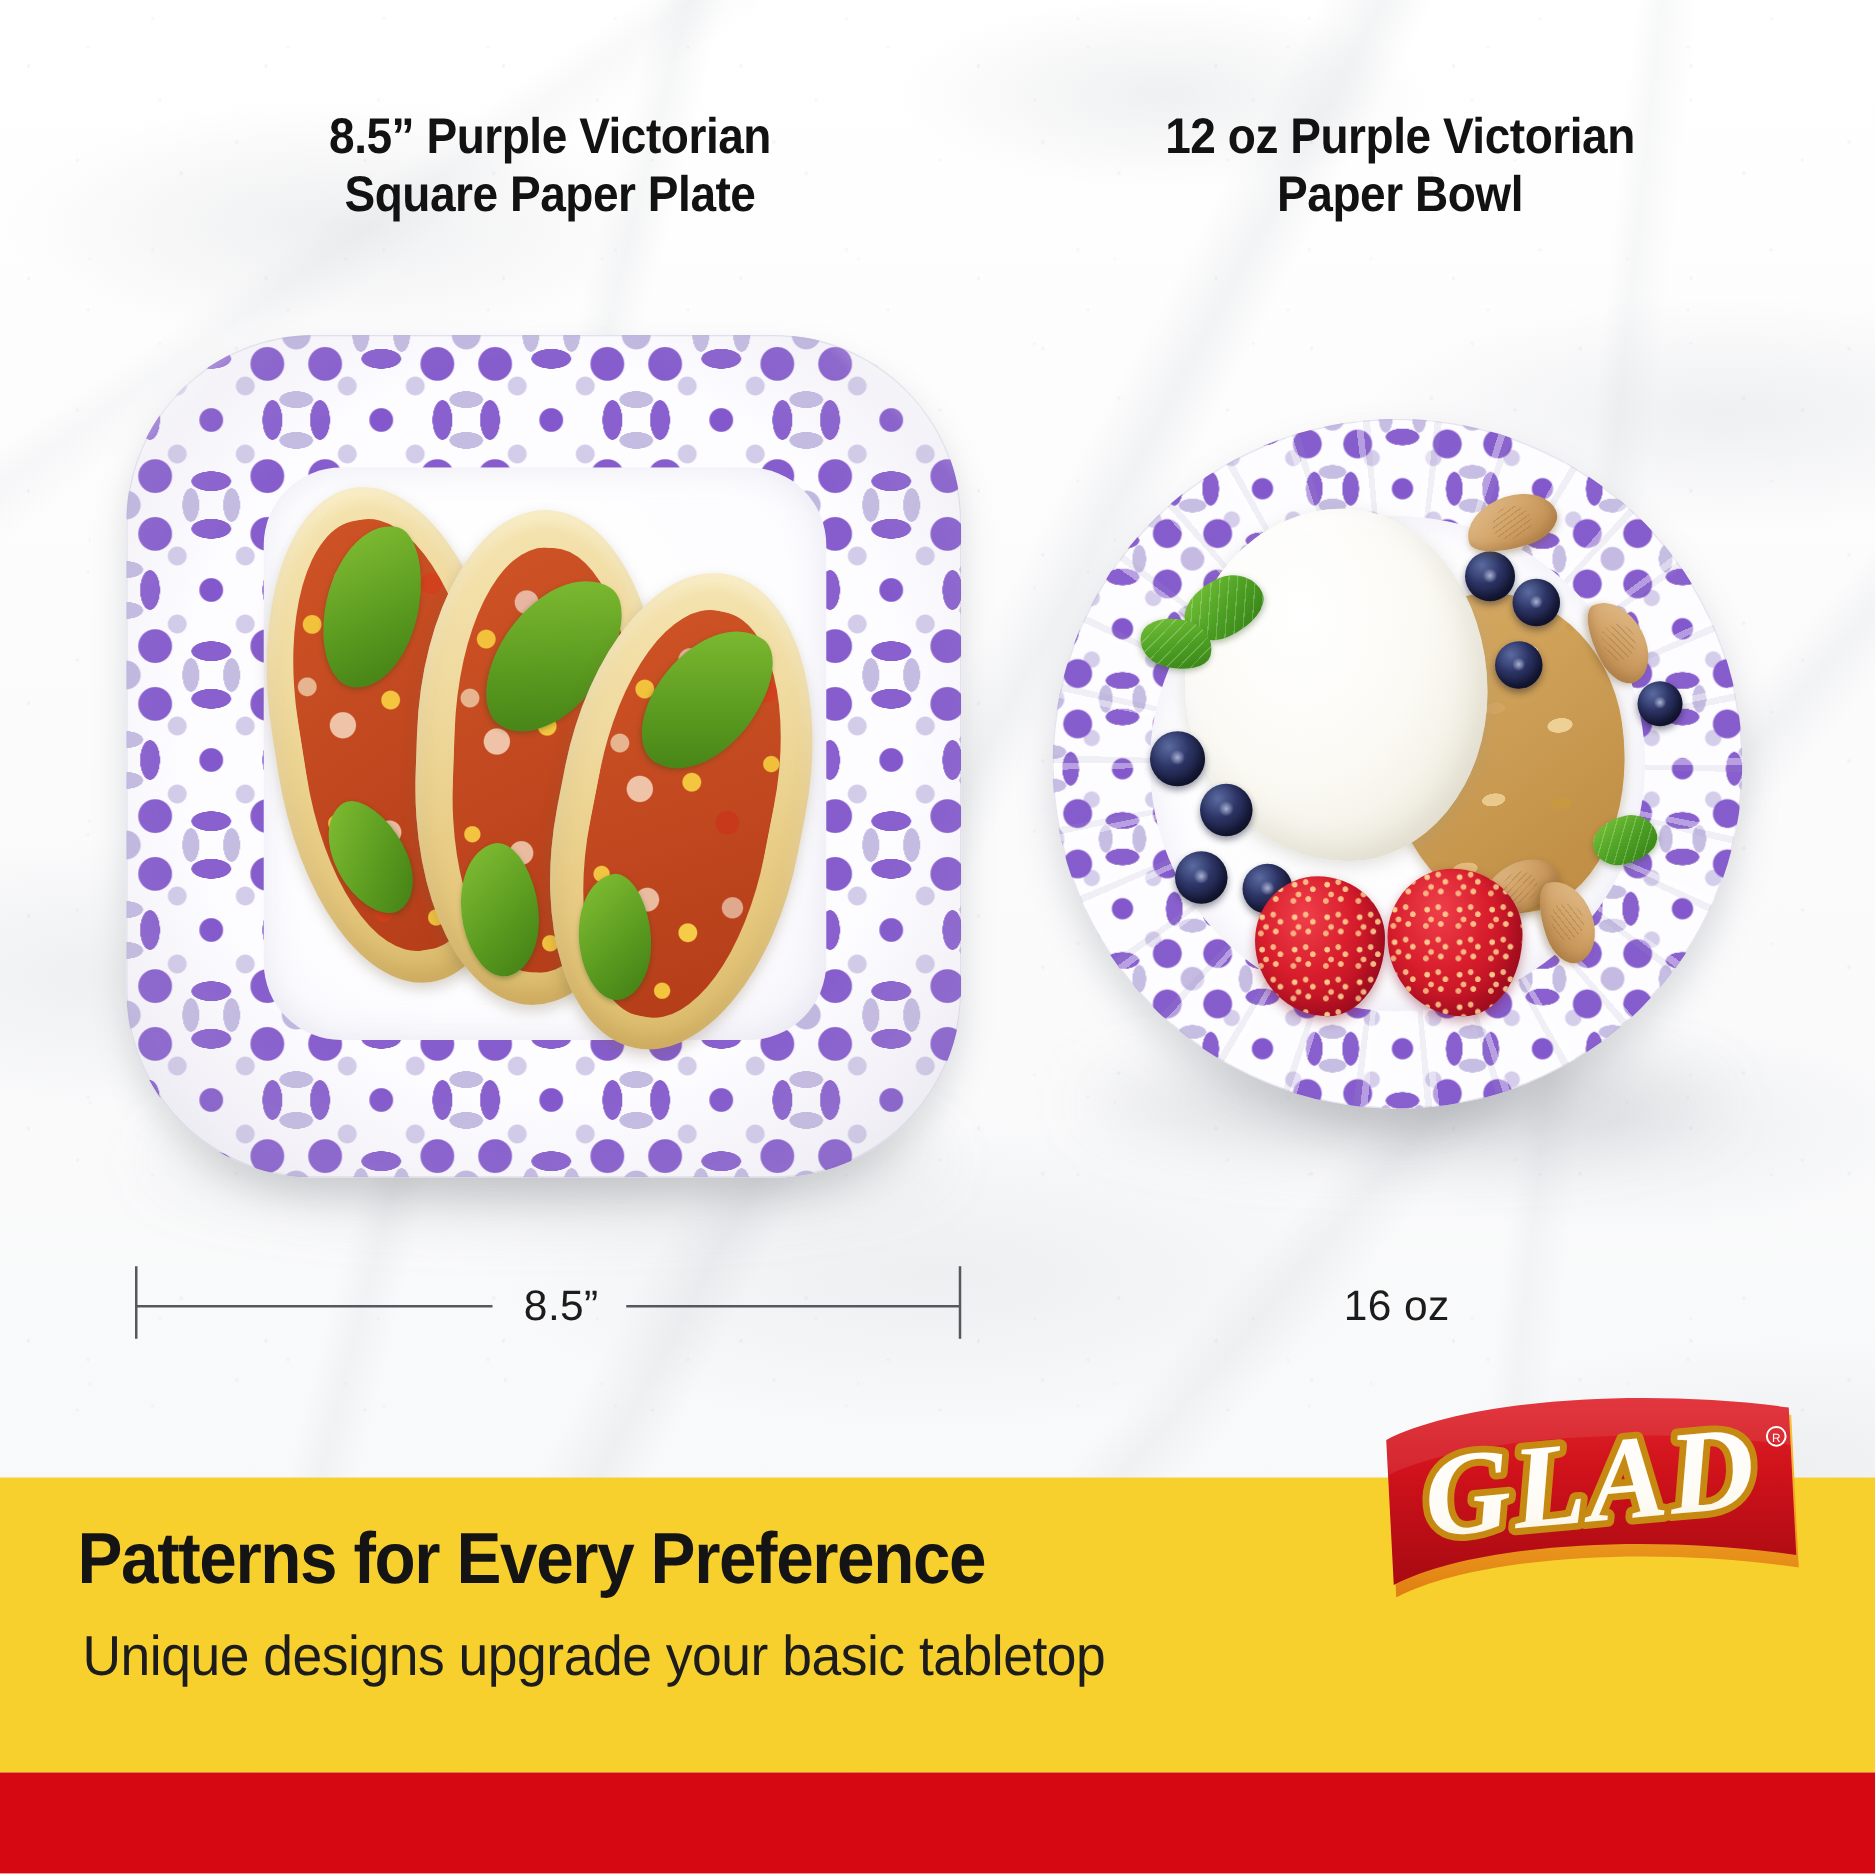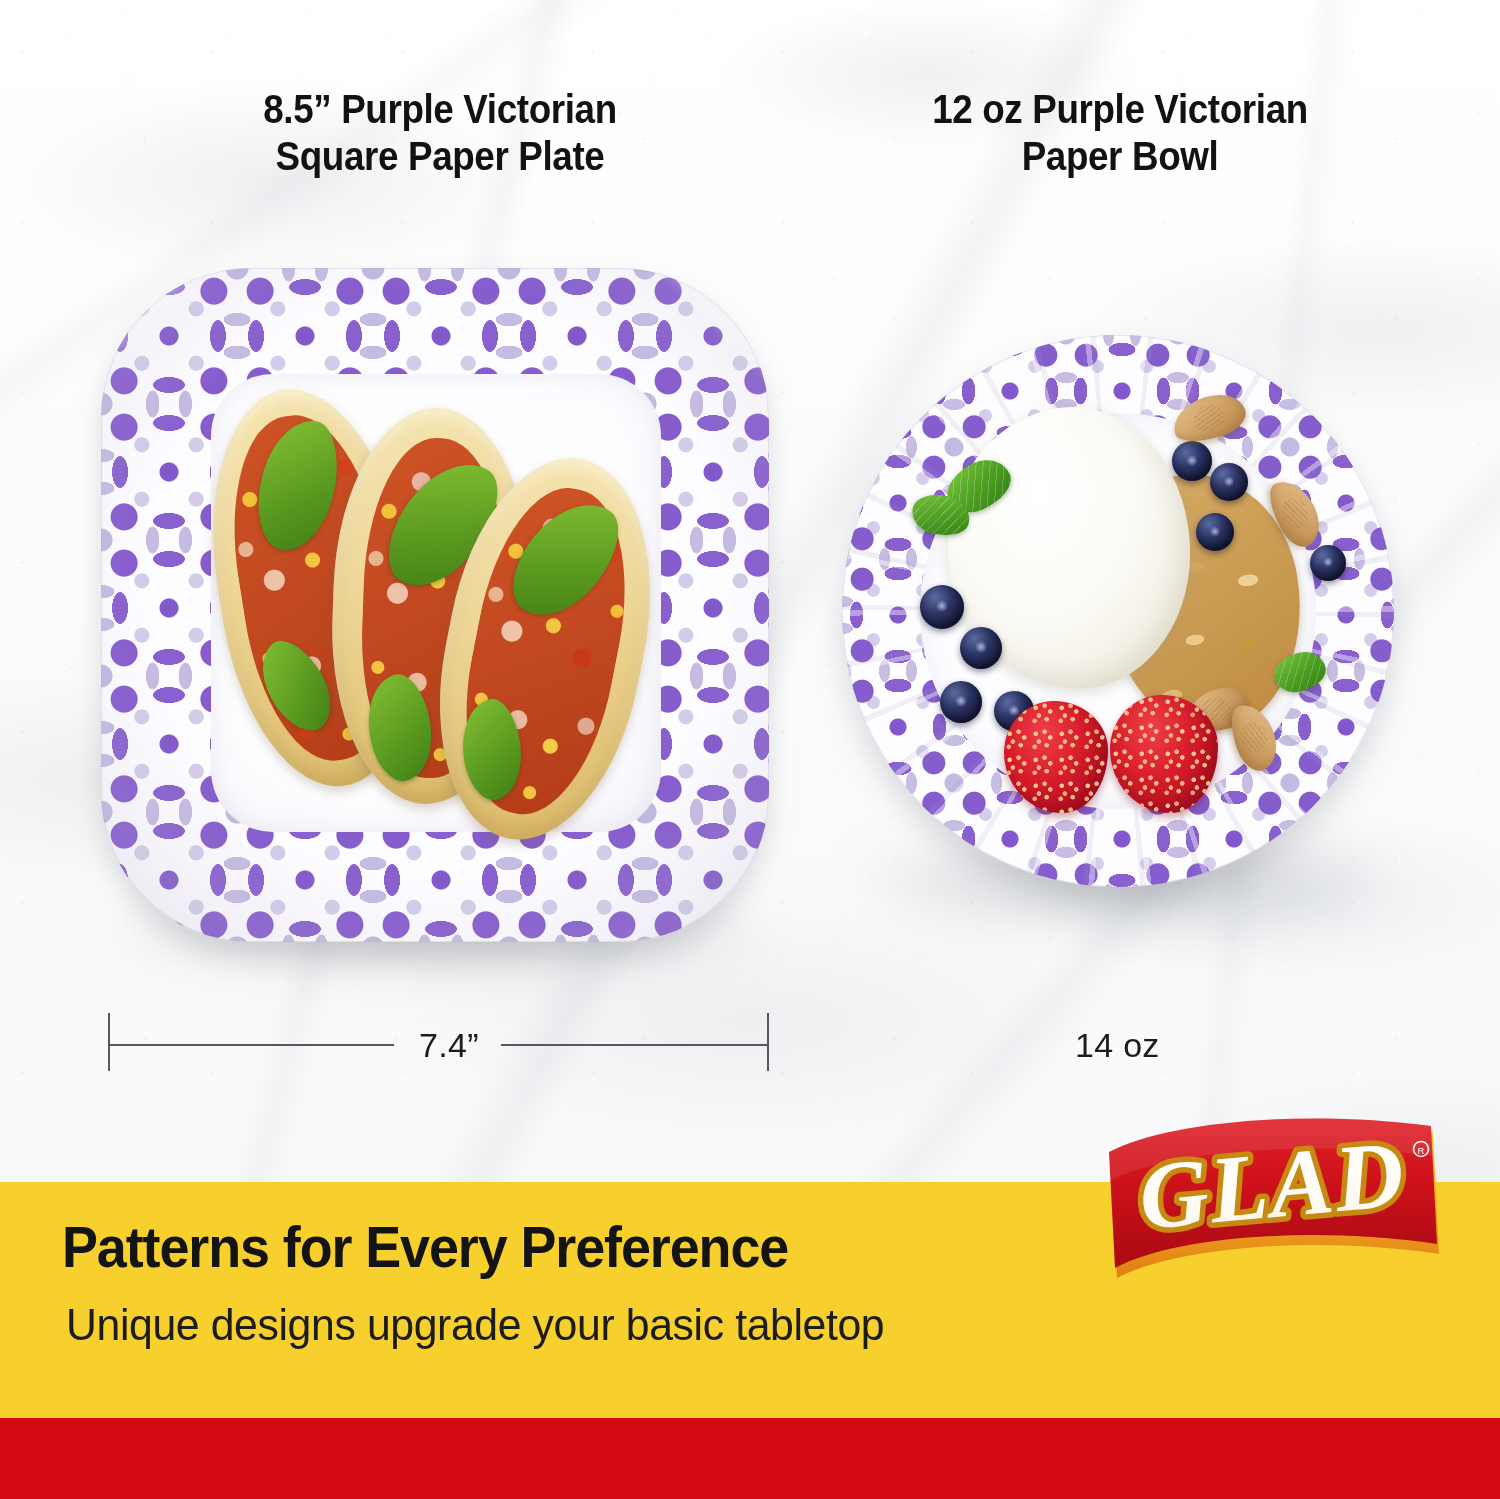--- a/index.html
+++ b/index.html
@@ -511,22 +511,22 @@
     </div>
   </div>
 
   <div id="dim-line-group">
     <div class="dim-rule" id="dim-cap-left"></div>
     <div class="dim-rule" id="dim-cap-right"></div>
     <div class="dim-rule" id="dim-bar-left"></div>
     <div class="dim-rule" id="dim-bar-right"></div>
   </div>
 
-  <div class="measure-label" id="measure-plate">7.4”</div>
-  <div class="measure-label" id="measure-bowl">14 oz</div>
+  <div class="measure-label" id="measure-plate">8.5”</div>
+  <div class="measure-label" id="measure-bowl">16 oz</div>
 
   <div id="banner-yellow"></div>
   <div id="banner-red"></div>
 
   <div id="banner-headline">Patterns for Every Preference</div>
   <div id="banner-sub">Unique designs upgrade your basic tabletop</div>
 
   <div id="glad-logo">
     <svg viewBox="0 0 352 182" xmlns="http://www.w3.org/2000/svg" aria-label="GLAD">
       <defs>

